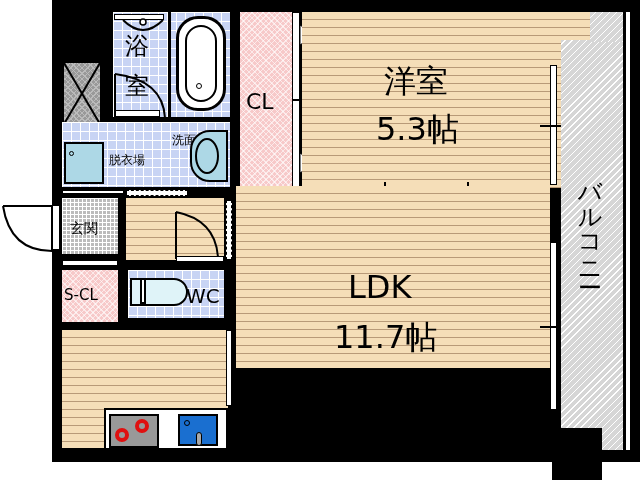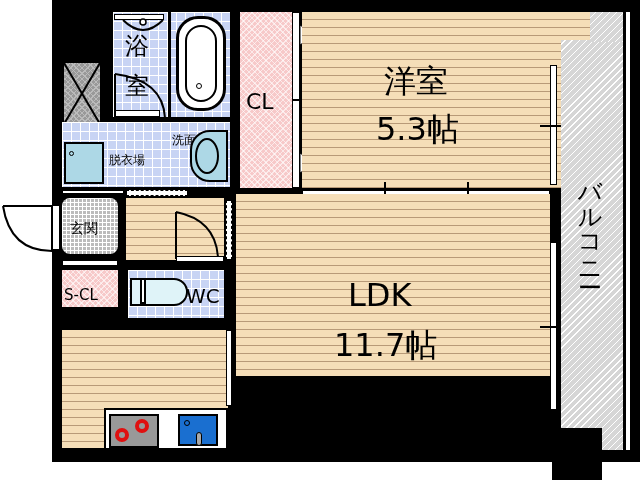--- a/index.html
+++ b/index.html
@@ -69,30 +69,30 @@
   </svg>
 
 <div class="abs floor" style="left:302px;top:12px;width:288px;height:176px;">
   <div class="abs lbl" style="left:82px;top:48px;font-size:32px;">洋室</div>
   <div class="abs lbl" style="left:74px;top:96px;font-size:32px;">5.3帖</div>
 </div>
 <div class="abs white" style="left:302px;top:190px;width:248px;height:6px;border:1px solid #000;"></div>
 <div class="abs wall" style="left:384px;top:182px;width:2px;height:26px;"></div>
 <div class="abs wall" style="left:467px;top:182px;width:2px;height:26px;"></div>
 
-<div class="abs genkan" style="left:62px;top:198px;width:56px;height:56px;border-radius:8px;">
+<div class="abs genkan" style="left:62px;top:198px;width:56px;height:56px;">
   <div class="abs lbl" style="left:8px;top:22px;font-size:14px;">玄関</div>
 </div>
 <div class="abs white" style="left:62px;top:260px;width:56px;height:6px;border:1px solid #000;"></div>
 <div class="abs white" style="left:52px;top:205px;width:8px;height:45px;border:1px solid #000;"></div>
 <svg class="abs" style="left:0;top:203px" width="55" height="50">
     <path d="M3 3 L52 3 L52 48 Q10 48 3 3" fill="#fff" stroke="#000" stroke-width="2"></path>
   </svg>
 
-<div class="abs pinkhatch" style="left:62px;top:270px;width:56px;height:37px;">
+<div class="abs pinkhatch" style="left:62px;top:270px;width:56px;height:52px;">
   <div class="abs lbl" style="left:2px;top:16px;font-size:15px;">S-CL</div>
 </div>
 
 <div class="abs floor" style="left:126px;top:198px;width:98px;height:62px;"></div>
 <svg class="abs" style="left:172px;top:210px" width="50" height="60">
     <path d="M4 2 L4 48 L46 48 Q44 10 4 2" fill="none" stroke="#000" stroke-width="2"></path>
   </svg>
 <div class="abs white" style="left:176px;top:256px;width:48px;height:6px;border:1px solid #000;"></div>
 <div class="abs white" style="left:226px;top:200px;width:6px;height:60px;border:1px dashed #000;"></div>
 
@@ -108,21 +108,21 @@
     <div class="abs" style="left:4px;top:12px;width:14px;height:14px;border:4px solid #e01010;border-radius:50%;box-sizing:border-box;"></div>
     <div class="abs" style="left:24px;top:3px;width:14px;height:14px;border:4px solid #e01010;border-radius:50%;box-sizing:border-box;"></div>
   </div>
   <div class="abs" style="left:72px;top:4px;width:40px;height:32px;background:#1a6fd0;border:2px solid #000;">
     <div class="abs" style="left:4px;top:4px;width:6px;height:6px;border:1.5px solid #000;border-radius:50%;"></div>
     <div class="abs" style="left:16px;top:16px;width:6px;height:14px;background:#aaa;border:1px solid #000;border-radius:3px;"></div>
   </div>
 </div>
 <div class="abs white" style="left:226px;top:330px;width:6px;height:76px;border:1px solid #000;"></div>
 
-<div class="abs floor" style="left:236px;top:194px;width:314px;height:182px;padding-left:20px;">
+<div class="abs floor" style="left:236px;top:186px;width:314px;height:182px;padding-left:20px;">
   <div class="abs lbl" style="left:112px;top:82px;font-size:32px;">LDK</div>
   <div class="abs lbl" style="left:98px;top:130px;font-size:32px;">11.7帖</div>
 </div>
 
 <div class="abs white" style="left:550px;top:65px;width:7px;height:120px;border:1px solid #000;"></div>
 <div class="abs wall" style="left:540px;top:125px;width:30px;height:2px;"></div>
 <div class="abs white" style="left:550px;top:242px;width:7px;height:168px;border:1px solid #000;"></div>
 <div class="abs wall" style="left:540px;top:326px;width:30px;height:2px;"></div>
 
 <div class="abs grayhatch" style="left:561px;top:40px;width:62px;height:410px;"></div>

